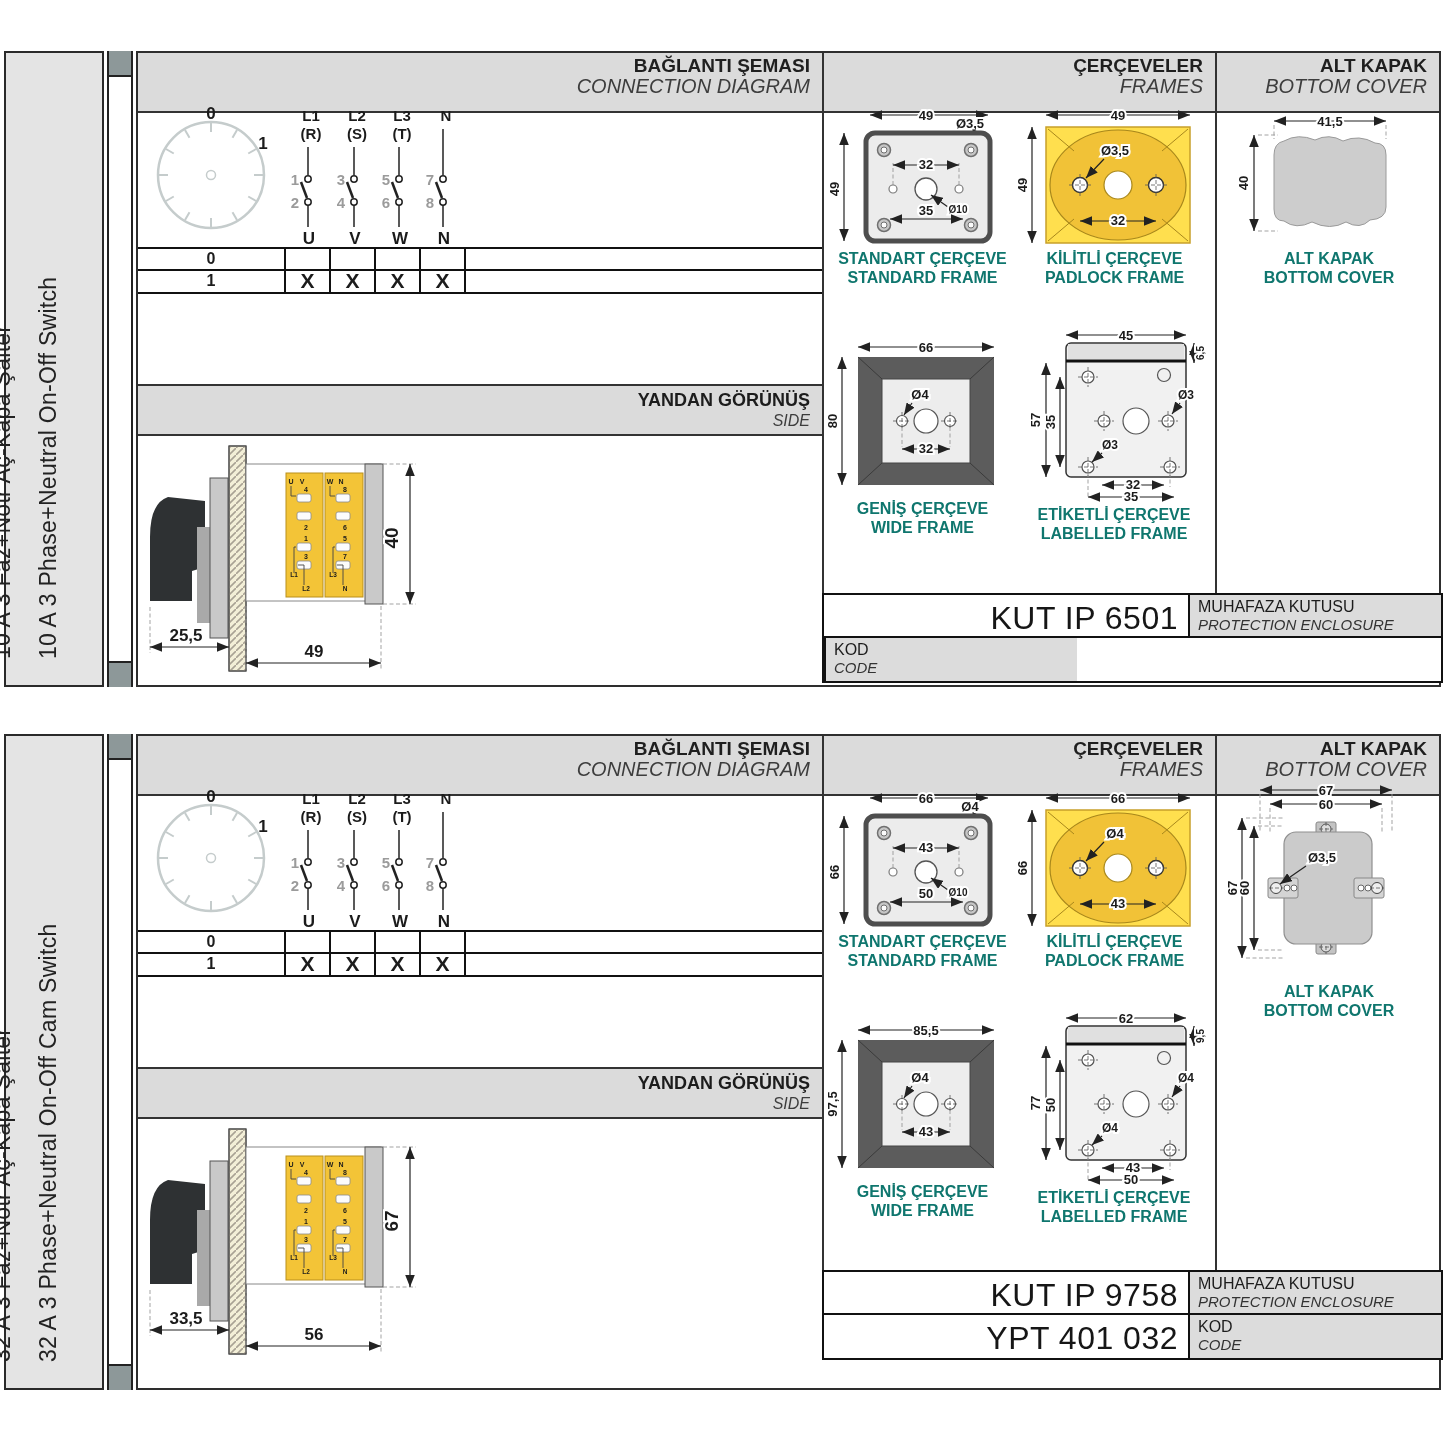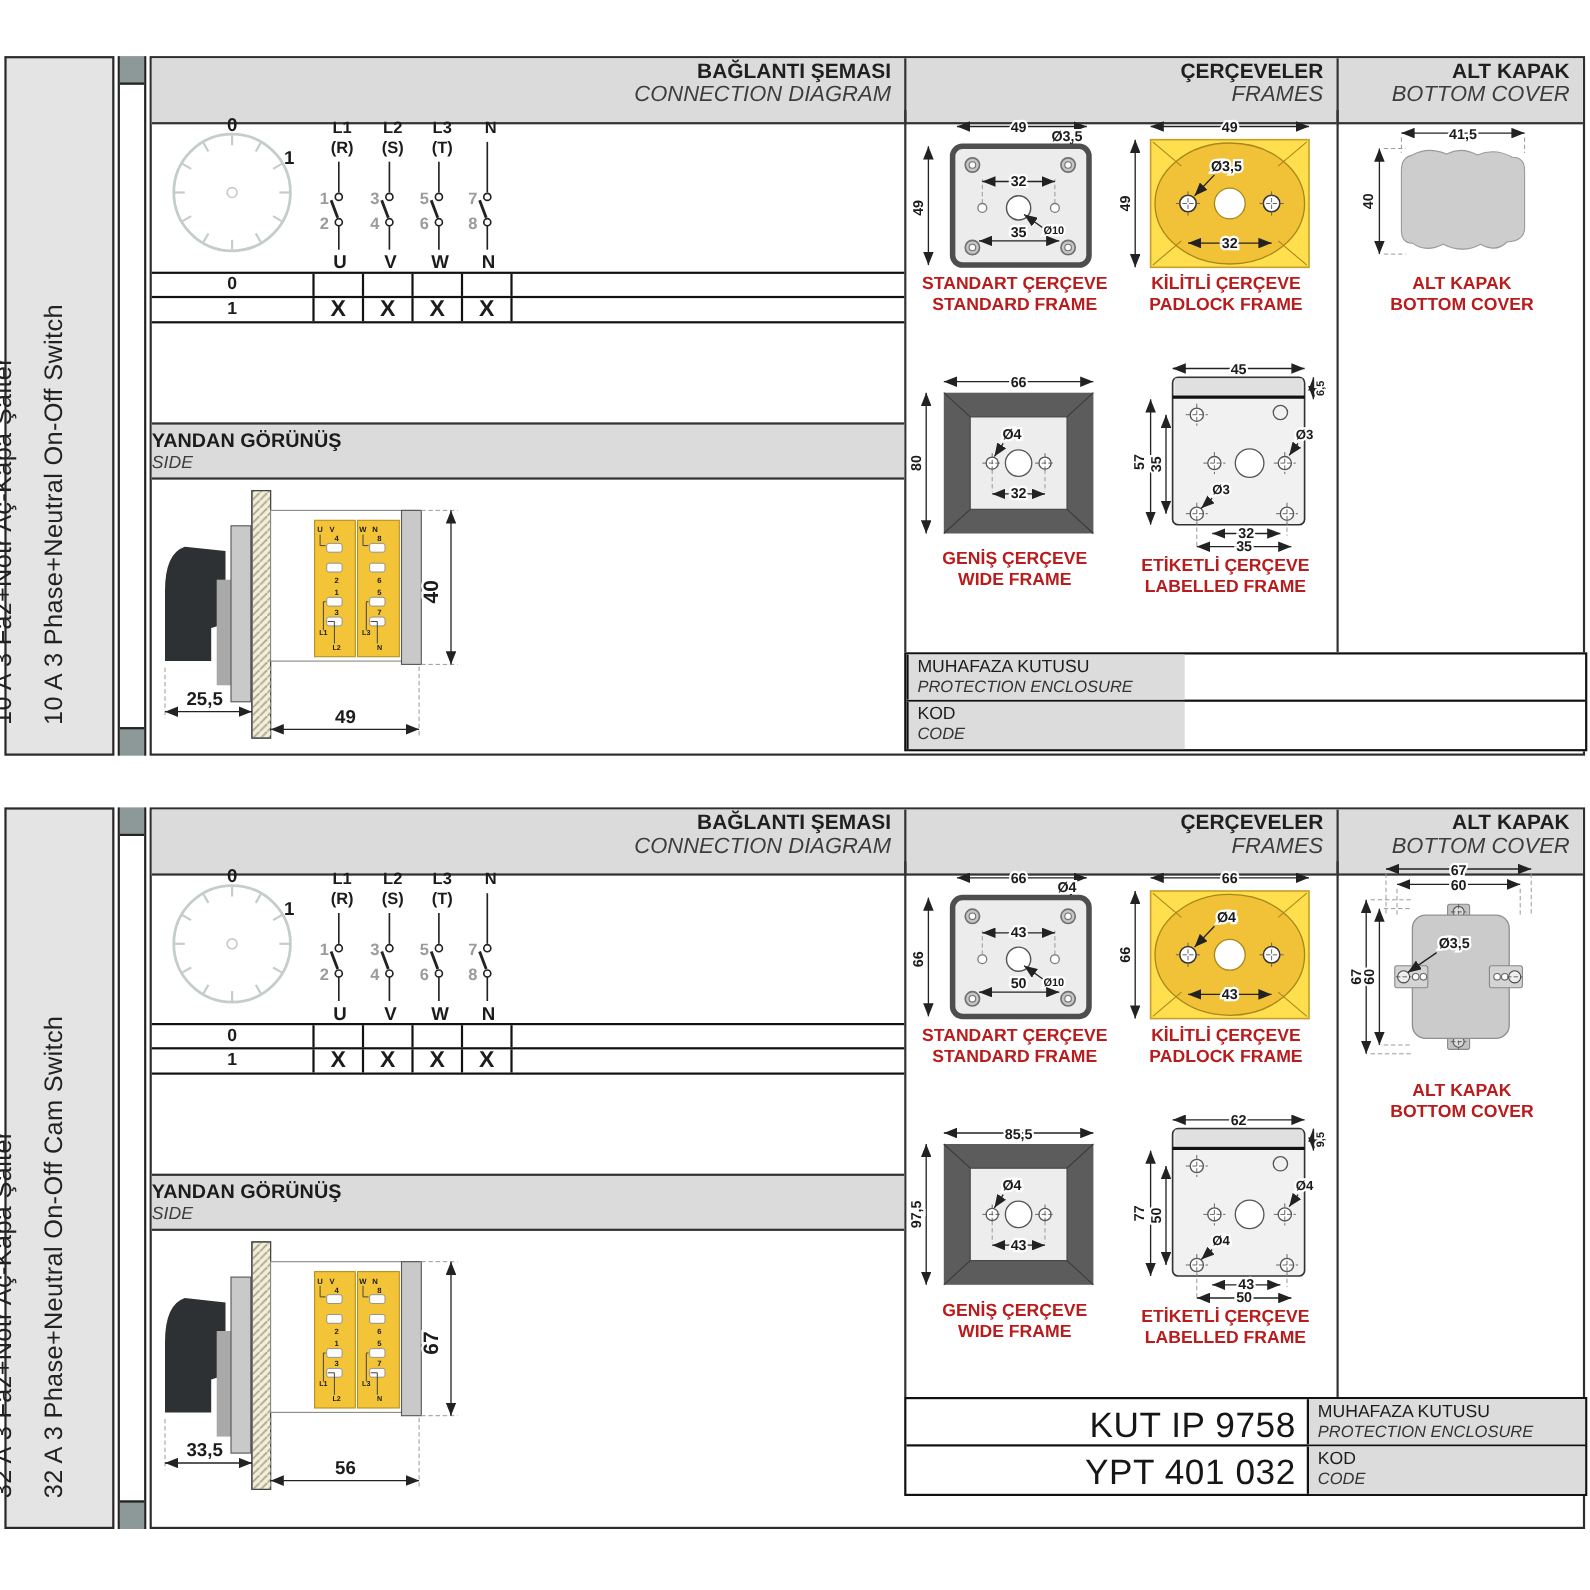--- a/index.html
+++ b/index.html
@@ -23,22 +23,22 @@
   .hdr.hk{left:1077px;right:0;border-left:2px solid #333}
   .vl{position:absolute;top:47px;border-left:2px solid #333;width:0}
   .v1{left:684px}.v2{left:1077px}
   .s1 .vl{height:493px}.s2 .vl{height:487px}
   .ttab{position:absolute;left:0;top:194px;width:684px;box-sizing:border-box}
   .trow{display:flex;height:23px;border-bottom:2px solid #111;box-sizing:border-box}
   .trow.first{border-top:2px solid #111;height:24px}
   .tc0{width:148px;border-right:2px solid #111;box-sizing:border-box;text-align:center;font-weight:bold;font-size:16px;line-height:20px}
   .tcx{width:45px;border-right:2px solid #111;box-sizing:border-box;text-align:center;font-size:21px;line-height:19px;font-weight:600}
   .tcf{flex:1}
-  .sband{position:absolute;left:0;width:684px;top:331px;height:52px;background:#DBDBDB;border-top:2px solid #333;border-bottom:2px solid #333;box-sizing:border-box;padding:3px 12px 0 0}
-  .cap{position:absolute;text-align:center;font-weight:bold;font-size:16px;line-height:19px;color:#b91c1c}
+  .sband{position:absolute;left:0;width:684px;top:331px;height:52px;background:#DBDBDB;border-top:2px solid #333;border-bottom:2px solid #333;box-sizing:border-box;text-align:right;padding:3px 12px 0 0}
+  .cap{position:absolute;text-align:center;font-weight:bold;font-size:16px;line-height:19px;color:#0f766e}
   .codes{position:absolute;left:684px;width:621px;border:2px solid #111;box-sizing:border-box;background:#fff}
   .s1 .codes{top:540px}.s2 .codes{top:534px}
   .crow{display:flex;height:43px;border-bottom:2px solid #111;box-sizing:border-box}
   .crow.last{border-bottom:none}
   .cval{flex:1;text-align:right;font-size:32px;letter-spacing:.5px;padding:5px 10px 0 0;font-weight:500;color:#161616}
   .clab{width:253px;background:#DCDCDC;border-left:2px solid #111;box-sizing:border-box;padding:2px 0 0 8px}
   .clab .t1{font-weight:normal;font-size:16px;line-height:19px}
   .clab .t2{font-style:italic;font-size:15px;line-height:18px;color:#333}
   svg{position:absolute;overflow:visible}
   svg text{font-family:"Liberation Sans",sans-serif;fill:#1b1b1b}
@@ -399,20 +399,21 @@
       <text class="d13 halo" transform="rotate(-90 10 74)" x="10" y="74" text-anchor="middle">40</text>
       <path d="M46,32 Q36,34 36,46 L36,100 Q36,112 46,112 Q58,121 74,113 Q92,122 108,113 Q122,121 132,111 Q148,110 148,98 L148,46 Q148,34 137,34 Q121,25 105,32 Q91,24 77,31 Q60,24 46,32 Z" fill="#CDCDCD" stroke="#9a9a9a" stroke-width="1"></path>
     </svg>
     <div class="cap" style="left:1077px;top:196px;width:228px">
       <div>ALT KAPAK</div>
       <div>BOTTOM COVER</div>
     </div>
 
     <div class="codes">
       <div class="crow">
+        <div class="cval">KUT IP 6501</div>
         <div class="clab">
           <div class="t1">MUHAFAZA KUTUSU</div>
           <div class="t2">PROTECTION ENCLOSURE</div>
         </div>
       </div>
       <div class="crow last">
         <div class="clab">
           <div class="t1">KOD</div>
           <div class="t2">CODE</div>
         </div>

